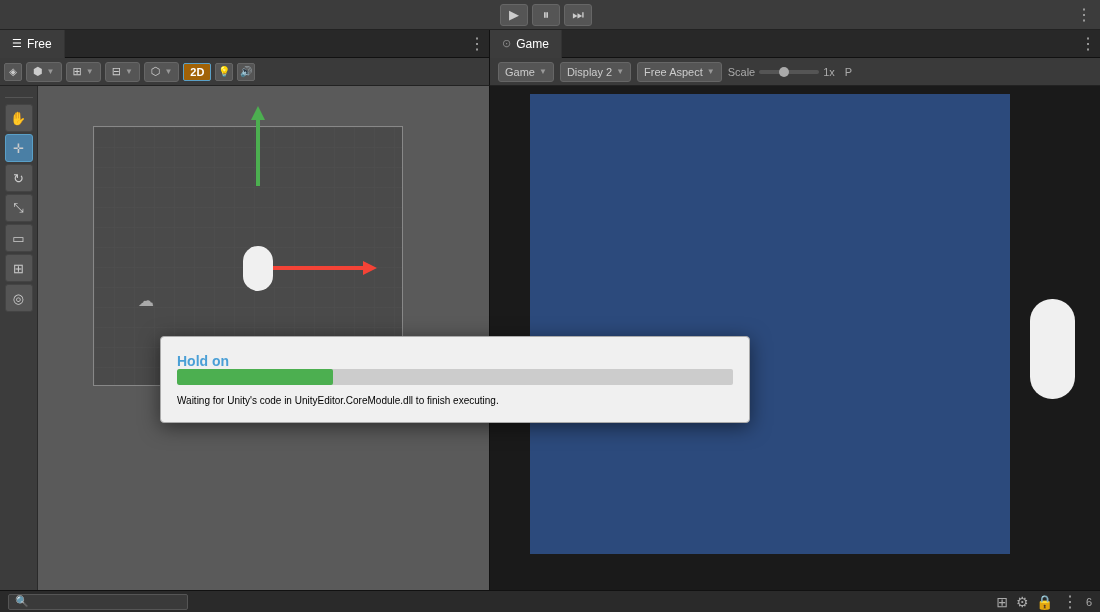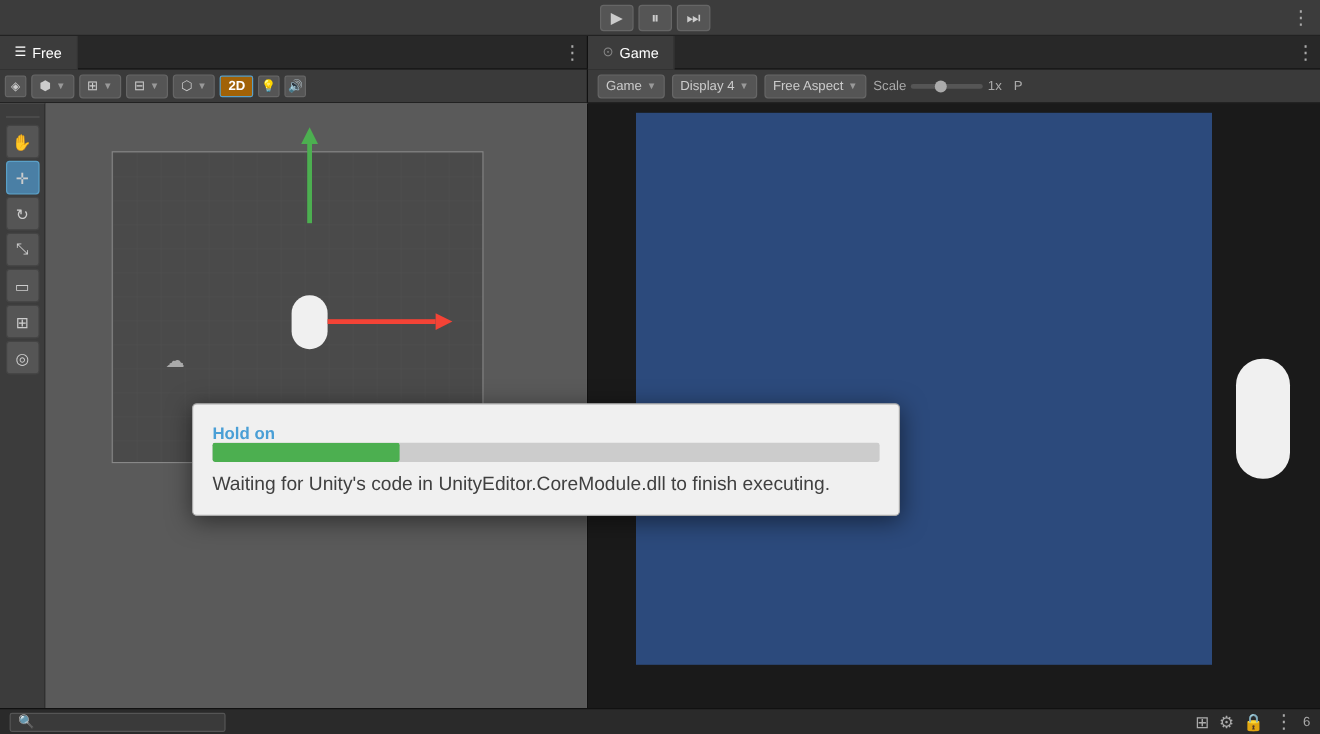--- a/index.html
+++ b/index.html
@@ -323,22 +323,22 @@
       border-radius: 2px;
     }
 
     .dialog-status1 {
       color: #333;
       font-size: 12px;
       margin-bottom: 4px;
     }
 
     .dialog-status2 {
-      color: #404040;
-      font-size: 16px;
+      color: #000000;
+      font-size: 10px;
     }
 
     
     .dropdown-btn {
       height: 20px;
       background: #555;
       border: 1px solid #666;
       border-radius: 3px;
       padding: 0 6px;
       display: flex;
@@ -485,21 +485,21 @@
       <div class="toolbar-icon">💡</div>
       <div class="toolbar-icon">🔊</div>
     </div>
 
     <div class="game-toolbar">
       <div class="dropdown-btn">
         <span>Game</span>
         <span class="chevron-down">▼</span>
       </div>
       <div class="dropdown-btn">
-        <span>Display 4</span>
+        <span>Display 2</span>
         <span class="chevron-down">▼</span>
       </div>
       <div class="dropdown-btn">
         <span>Free Aspect</span>
         <span class="chevron-down">▼</span>
       </div>
       <div class="scale-slider">
         <span>Scale</span>
         <div class="slider-track">
           <div class="slider-thumb"></div>

